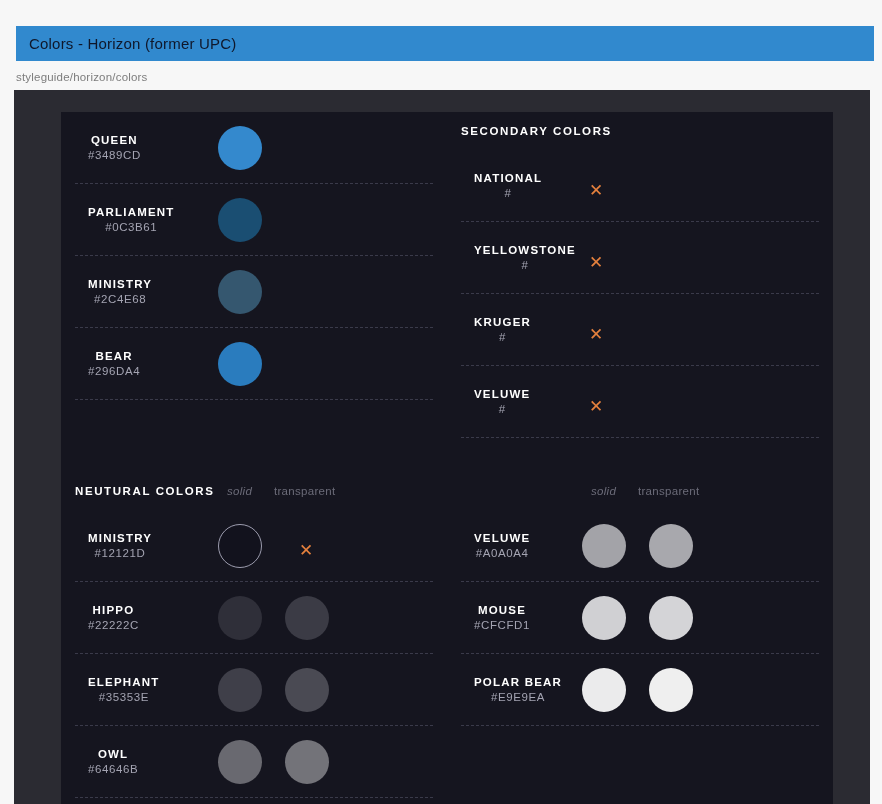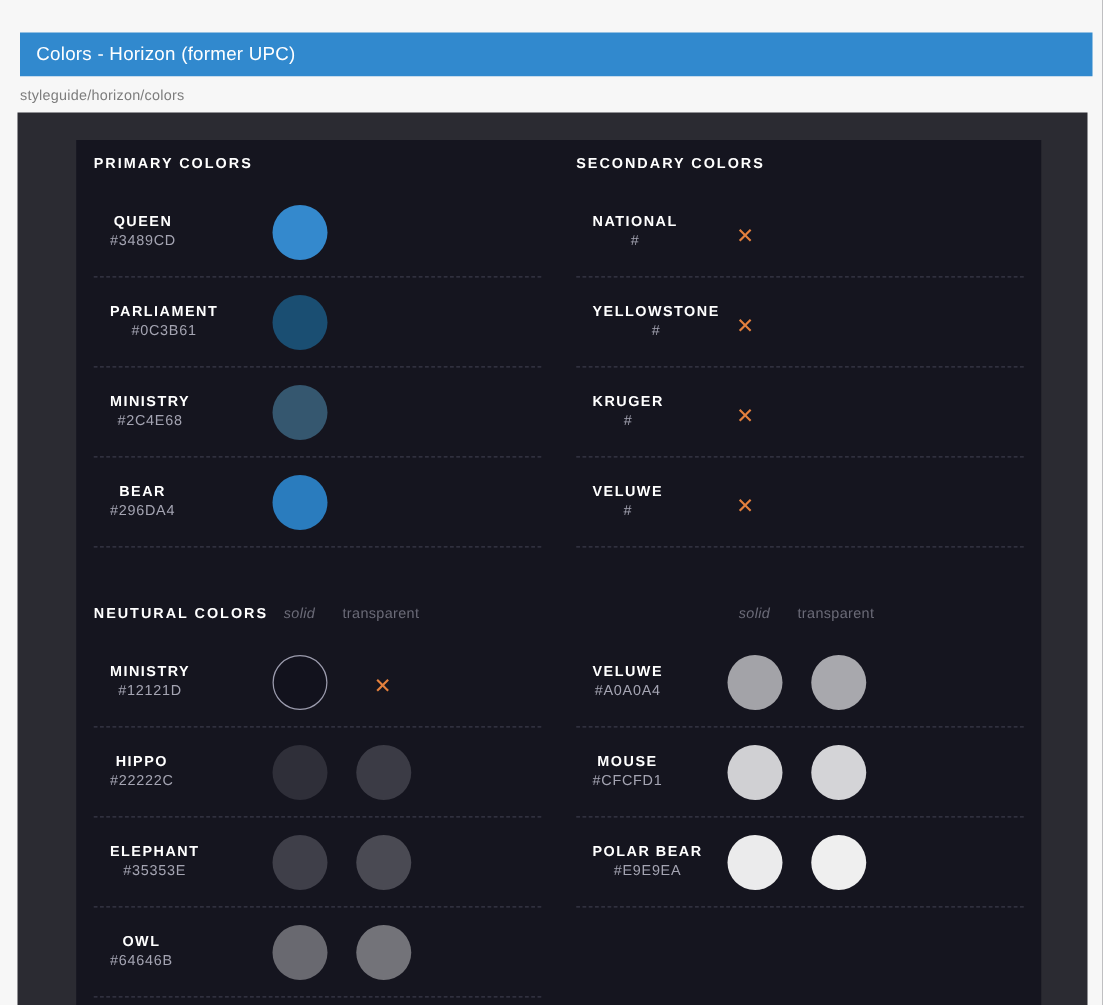--- a/index.html
+++ b/index.html
@@ -17,21 +17,21 @@
     position: absolute;
     left: 16px;
     top: 26px;
     width: 858px;
     height: 35px;
     background: #3189ce;
     display: flex;
     align-items: center;
   }
   .titlebar-text {
-    color: #ffffff;
+    color: #0f172a;
     font-size: 15px;
     letter-spacing: 0.2px;
     padding-left: 13px;
     font-weight: 400;
   }
 
   
   .breadcrumb {
     position: absolute;
     left: 16px;
@@ -172,23 +172,20 @@
   <span class="titlebar-text">Colors - Horizon (former UPC)</span>
 </div>
 
 <div class="breadcrumb">styleguide/horizon/colors</div>
 
 <div class="outer-frame">
   <div class="card">
     <div class="columns" id="columns-root">
         <div class="section">
           <div class="col left">
-            <div class="section-head">
-              <span class="section-title">PRIMARY COLORS</span>
-            </div>
             <div class="row">
               <div class="row-labels">
                 <div class="row-name">QUEEN</div>
                 <div class="row-hex">#3489CD</div>
               </div>
               <div class="swatch solid" style="background: rgb(52, 137, 205);"></div>
             </div>
             <div class="row">
               <div class="row-labels">
                 <div class="row-name">PARLIAMENT</div>

